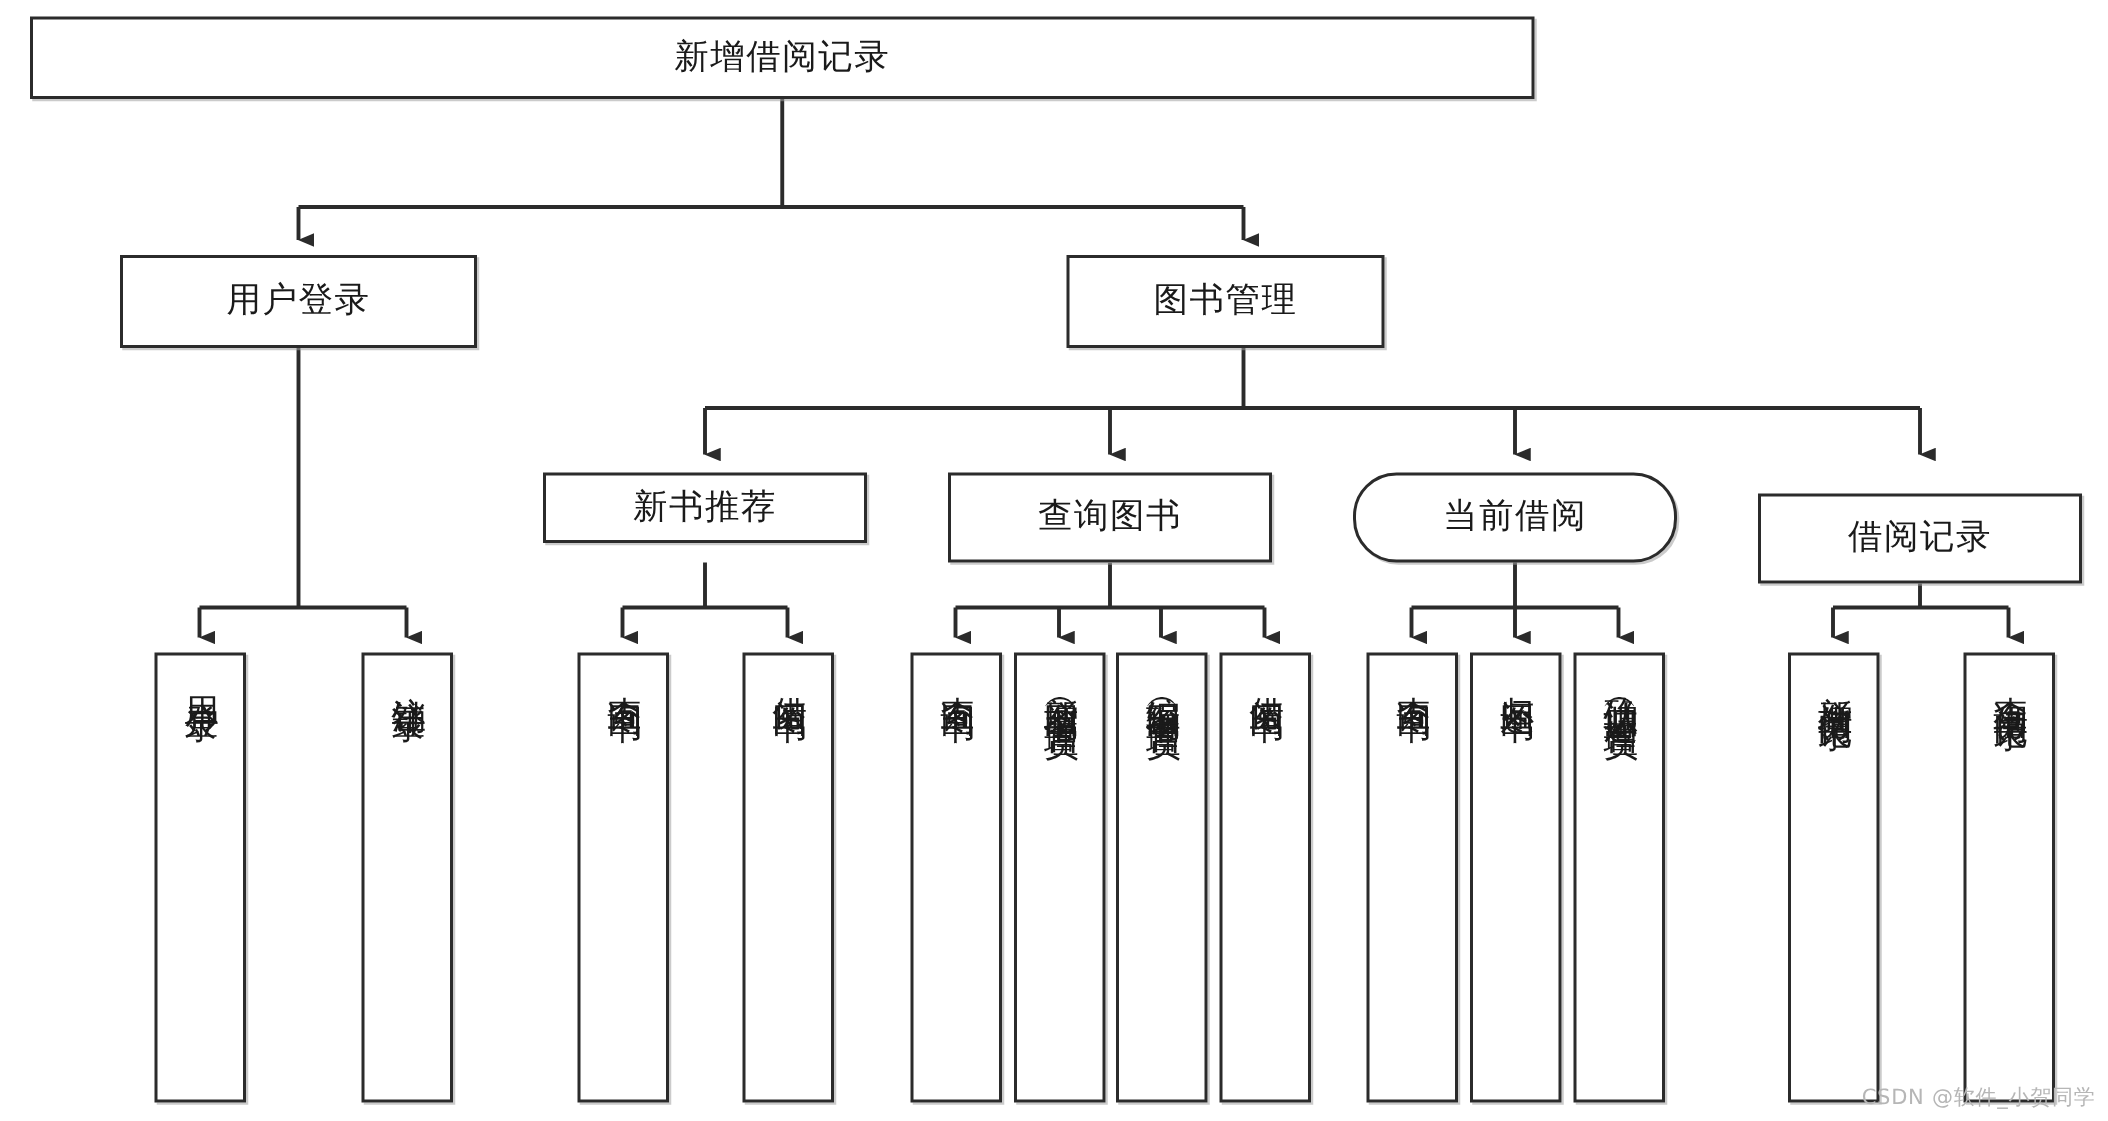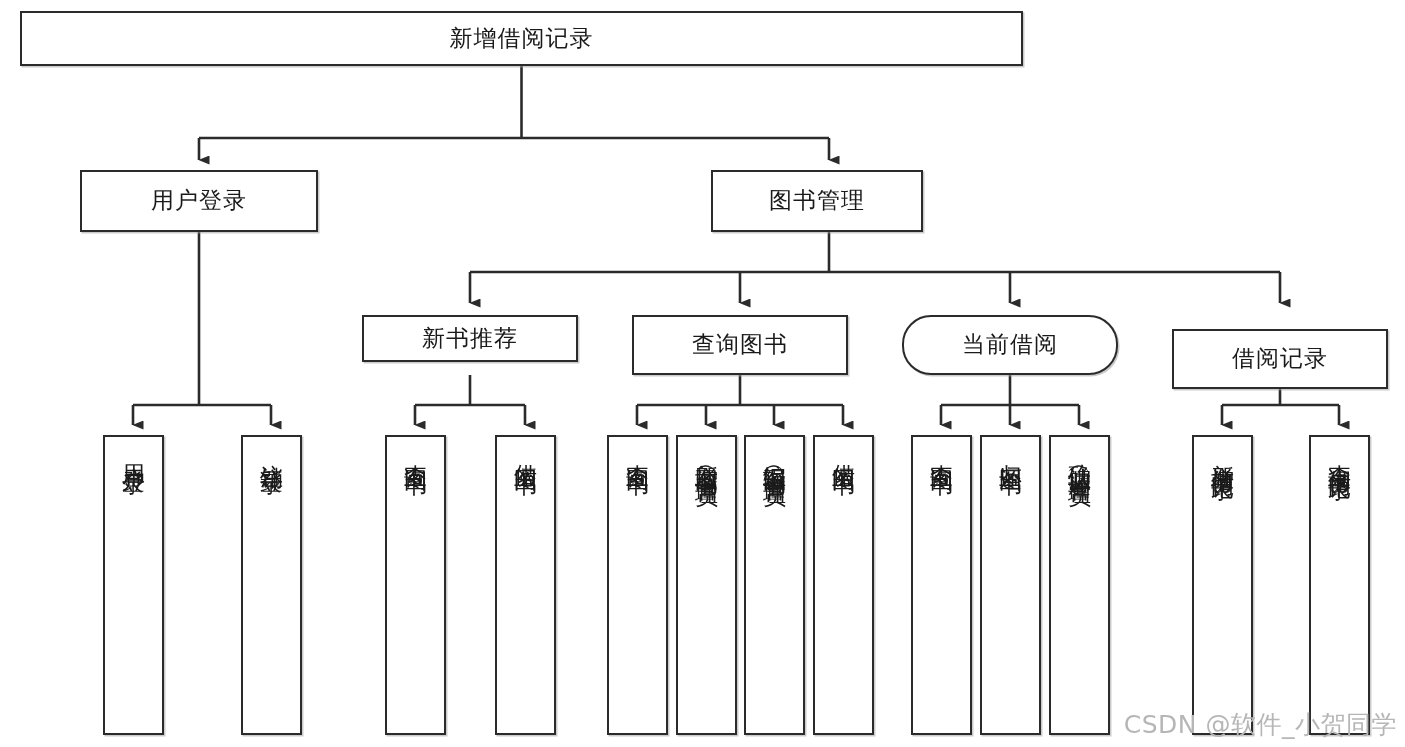--- a/index.html
+++ b/index.html
@@ -57,21 +57,21 @@
     writing-mode: vertical-rl;
     text-orientation: upright;
     font-size: 23px;
     letter-spacing: 3px;
     line-height: 1;
   }
   .watermark {
     position: absolute;
     right: 8px;
     bottom: 6px;
-    font-size: 25px;
+    font-size: 14px;
     color: #b6b6b6;
     letter-spacing: 0.5px;
     white-space: nowrap;
   }
 </style>
 </head>
 <body>
 
 <div id="canvas">
 

